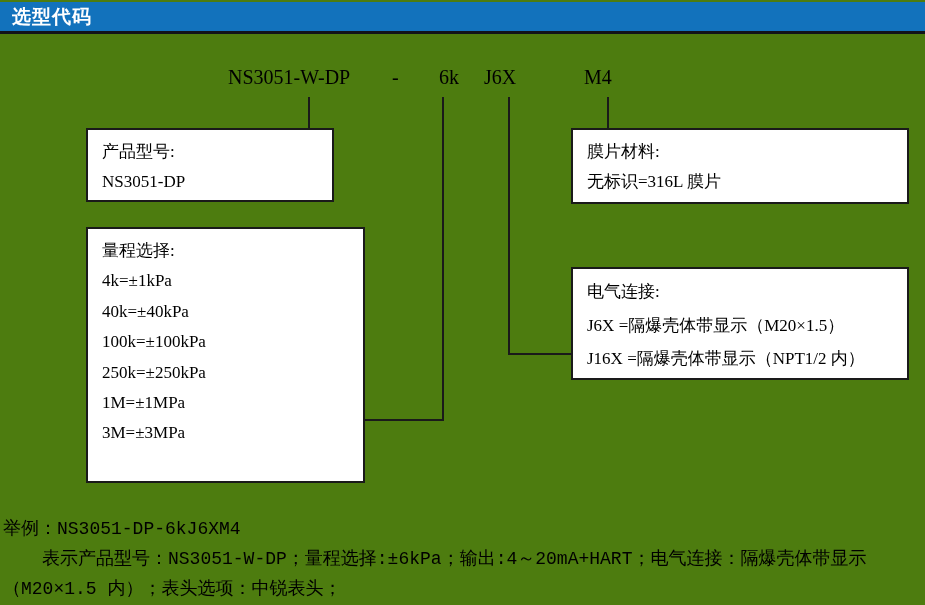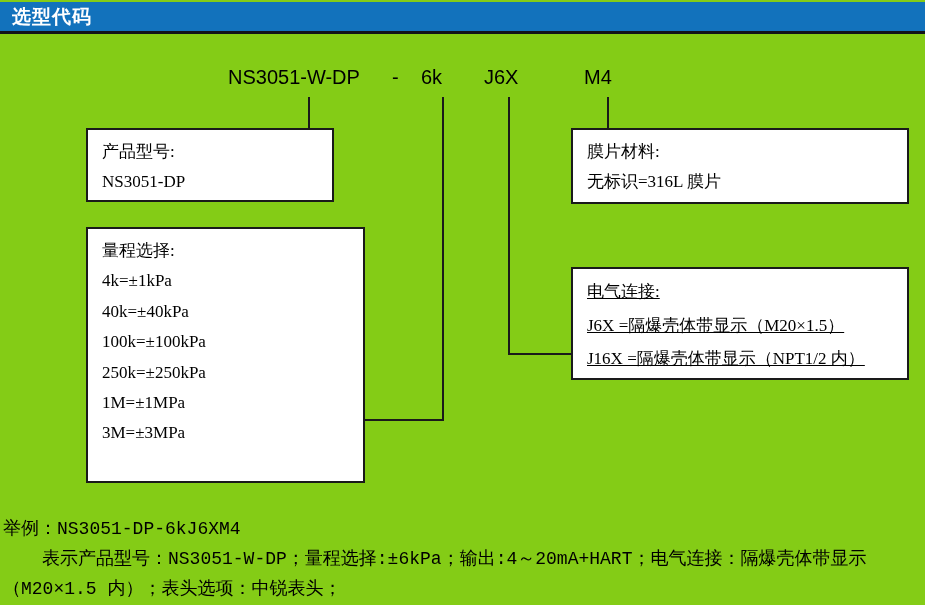--- a/index.html
+++ b/index.html
@@ -1,20 +1,20 @@
 <!DOCTYPE html>
 <html><head>
 <meta charset="utf-8">
 <style>
   html, body { margin: 0; padding: 0; background: #ffffff; }
   #canvas {
     position: relative;
     width: 925px;
     height: 605px;
-    background: #84cc16;
+    background: #4d7c0f;
     font-family: "Liberation Serif", "DejaVu Serif", serif;
     color: #000000;
     overflow: hidden;
   }
   
   .header-bar {
     position: absolute;
     left: 0; top: 2px;
     width: 925px; height: 29px;
     background: #1272BC;
@@ -30,28 +30,28 @@
     padding-left: 12px;
     letter-spacing: 1px;
   }
   
   .code-line {
     position: absolute;
     top: 66px;
     left: 0;
     width: 925px;
     height: 26px;
-    font-family: Liberation Sans, sans-serif;
+    font-family: Liberation Serif, serif;
     font-size: 20px;
     white-space: nowrap;
   }
   .code-seg { position: absolute; top: 0; }
   .seg-model { left: 228px; }
   .seg-dash  { left: 392px; }
-  .seg-range { left: 421px; }
+  .seg-range { left: 439px; }
   .seg-elec  { left: 484px; }
   .seg-disp  { left: 584px; }
   
   .cline { position: absolute; background: #1a1a1a; }
   
   .dbox {
     position: absolute;
     border: 2px solid #1a1a1a;
     background: #ffffff;
     box-sizing: border-box;
@@ -60,21 +60,21 @@
   .dbox .bline {
     padding-left: 14px;
     white-space: nowrap;
   }
   .box-product  { left: 86px;  top: 128px; width: 248px; height: 74px;  padding-top: 7px; }
   .box-product .bline { line-height: 30px; }
   .box-range    { left: 86px;  top: 227px; width: 279px; height: 256px; padding-top: 7px; }
   .box-range .bline { line-height: 30.4px; }
   .box-material { left: 571px; top: 128px; width: 338px; height: 76px;  padding-top: 7px; }
   .box-material .bline { line-height: 30px; }
-  .box-electric { left: 571px; top: 267px; width: 338px; height: 113px; padding-top: 6px; text-decoration: underline; }
+  .box-electric { left: 571px; top: 267px; width: 338px; height: 113px; padding-top: 6px; }
   .box-electric .bline { line-height: 33.5px; }
   
   .example-text {
     position: absolute;
     font-family: "Liberation Mono", "DejaVu Sans Mono", monospace;
     font-size: 18px;
     white-space: nowrap;
   }
   .ex1 { left: 3px;  top: 516px; }
   .ex2 { left: 42px; top: 546px; }

